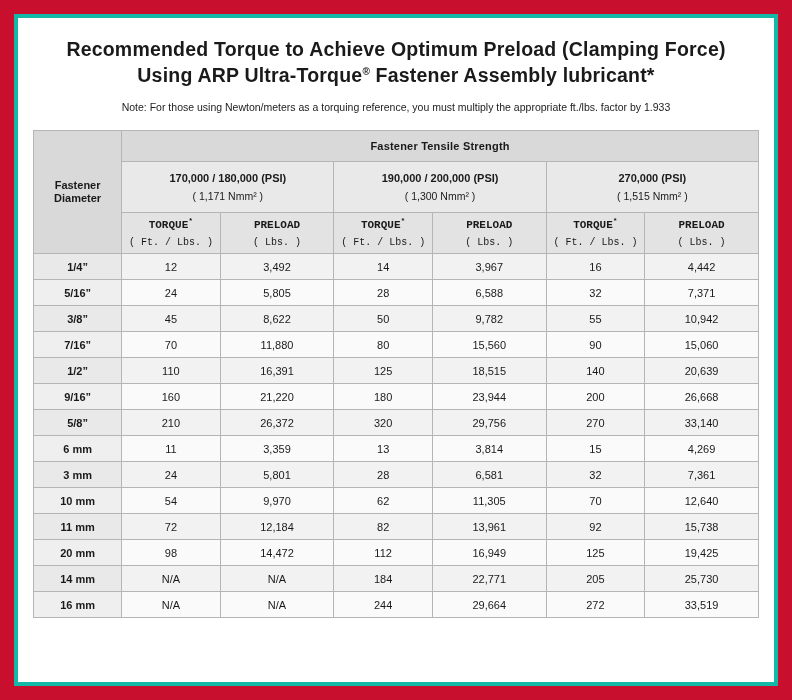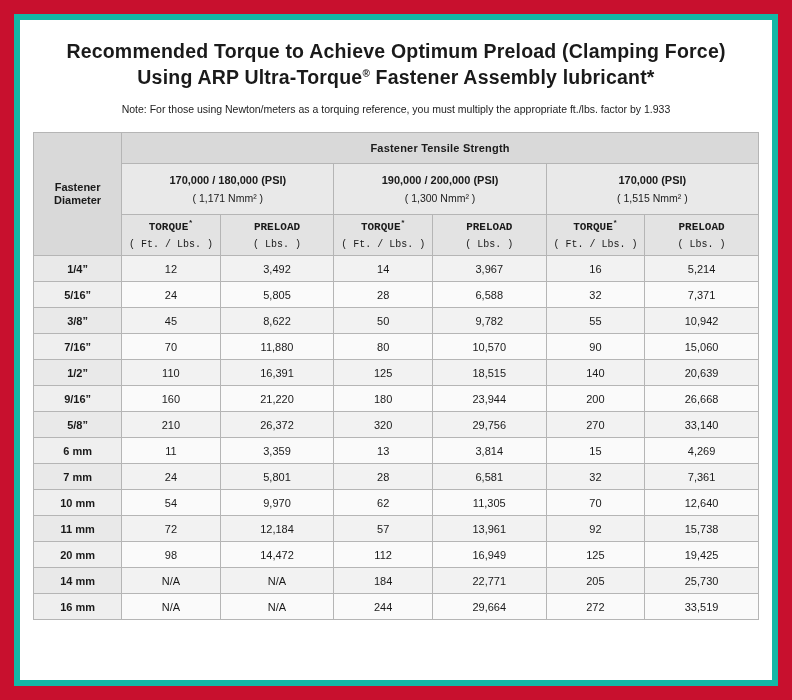--- a/index.html
+++ b/index.html
@@ -14,21 +14,21 @@
     overflow: hidden;
   }
   .page {
     position: absolute;
     left: 14px;
     top: 14px;
     width: 764px;
     height: 672px;
     background: #ffffff;
     box-sizing: border-box;
-    border: 6px solid #14b8a6;
+    border: 4px solid #14b8a6;
     overflow: hidden;
   }
   .header {
     padding: 18px 18px 6px 18px;
     text-align: center;
   }
   .title {
     font-size: 19.5px;
     font-weight: bold;
     color: #1a1a1a;
@@ -166,21 +166,21 @@
       <tr>
         <td colspan="2" class="grade-cell">
           <span>170,000 / 180,000 (PSI)</span>
           <span class="sub">( 1,171 Nmm² )</span>
         </td>
         <td colspan="2" class="grade-cell">
           <span>190,000 / 200,000 (PSI)</span>
           <span class="sub">( 1,300 Nmm² )</span>
         </td>
         <td colspan="2" class="grade-cell">
-          <span>170,000 (PSI)</span>
+          <span>270,000 (PSI)</span>
           <span class="sub">( 1,515 Nmm² )</span>
         </td>
       </tr>
       <tr>
         <td class="sub-head">
           <span>TORQUE</span><sup class="star">*</sup>
           <span class="units">( Ft. / Lbs. )</span>
         </td>
         <td class="sub-head">
           <span>PRELOAD</span>
@@ -205,21 +205,21 @@
       </tr>
     </thead>
     <tbody>
         <tr>
           <td class="size">1/4”</td>
           <td class="val">12</td>
           <td class="val">3,492</td>
           <td class="val">14</td>
           <td class="val">3,967</td>
           <td class="val">16</td>
-          <td class="val">5,214</td>
+          <td class="val">4,442</td>
         </tr>
         <tr class="alt">
           <td class="size">5/16”</td>
           <td class="val">24</td>
           <td class="val">5,805</td>
           <td class="val">28</td>
           <td class="val">6,588</td>
           <td class="val">32</td>
           <td class="val">7,371</td>
         </tr>
@@ -230,21 +230,21 @@
           <td class="val">50</td>
           <td class="val">9,782</td>
           <td class="val">55</td>
           <td class="val">10,942</td>
         </tr>
         <tr class="alt">
           <td class="size">7/16”</td>
           <td class="val">70</td>
           <td class="val">11,880</td>
           <td class="val">80</td>
-          <td class="val">10,570</td>
+          <td class="val">15,560</td>
           <td class="val">90</td>
           <td class="val">15,060</td>
         </tr>
         <tr>
           <td class="size">1/2”</td>
           <td class="val">110</td>
           <td class="val">16,391</td>
           <td class="val">125</td>
           <td class="val">18,515</td>
           <td class="val">140</td>
@@ -271,42 +271,42 @@
         <tr class="alt">
           <td class="size">6 mm</td>
           <td class="val">11</td>
           <td class="val">3,359</td>
           <td class="val">13</td>
           <td class="val">3,814</td>
           <td class="val">15</td>
           <td class="val">4,269</td>
         </tr>
         <tr>
-          <td class="size">7 mm</td>
+          <td class="size">3 mm</td>
           <td class="val">24</td>
           <td class="val">5,801</td>
           <td class="val">28</td>
           <td class="val">6,581</td>
           <td class="val">32</td>
           <td class="val">7,361</td>
         </tr>
         <tr class="alt">
           <td class="size">10 mm</td>
           <td class="val">54</td>
           <td class="val">9,970</td>
           <td class="val">62</td>
           <td class="val">11,305</td>
           <td class="val">70</td>
           <td class="val">12,640</td>
         </tr>
         <tr>
           <td class="size">11 mm</td>
           <td class="val">72</td>
           <td class="val">12,184</td>
-          <td class="val">57</td>
+          <td class="val">82</td>
           <td class="val">13,961</td>
           <td class="val">92</td>
           <td class="val">15,738</td>
         </tr>
         <tr class="alt">
           <td class="size">20 mm</td>
           <td class="val">98</td>
           <td class="val">14,472</td>
           <td class="val">112</td>
           <td class="val">16,949</td>

